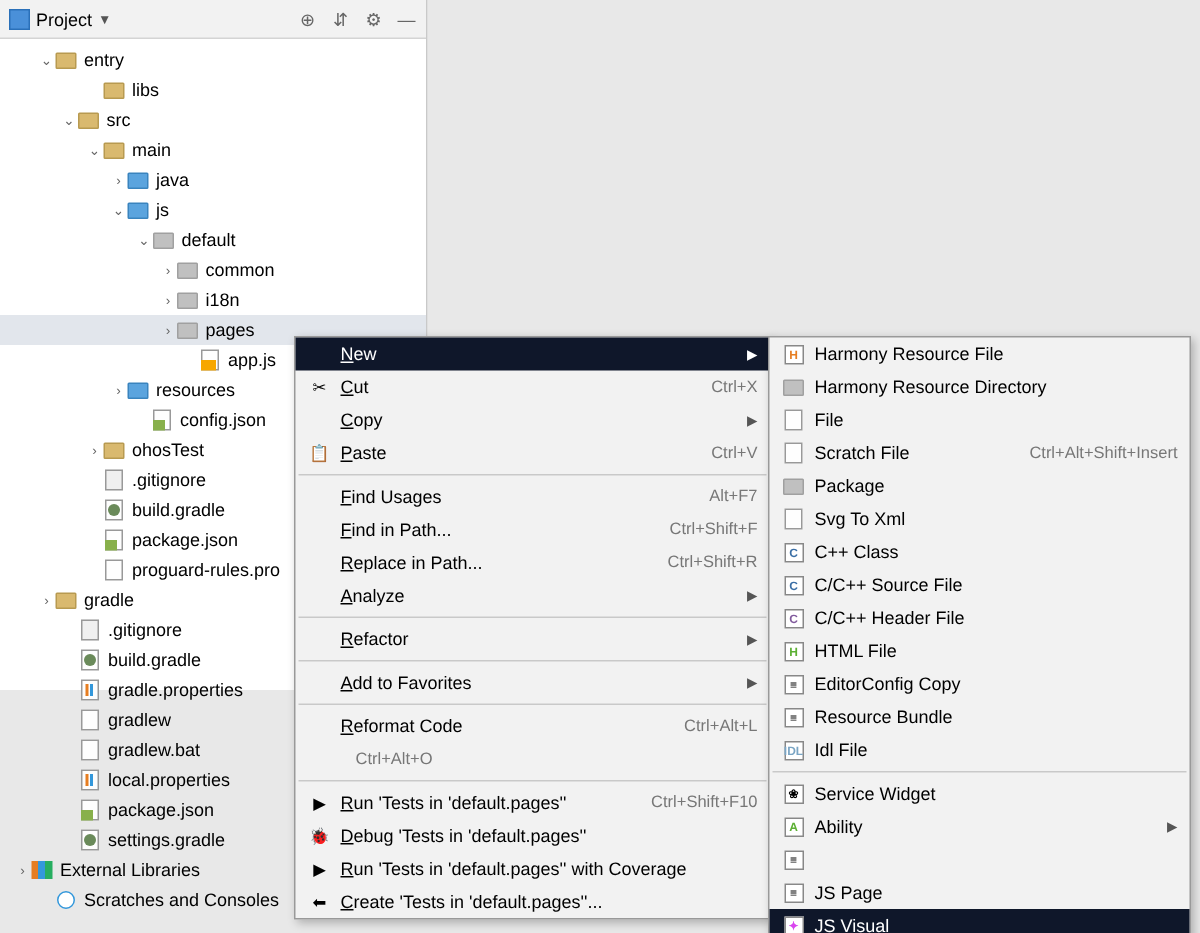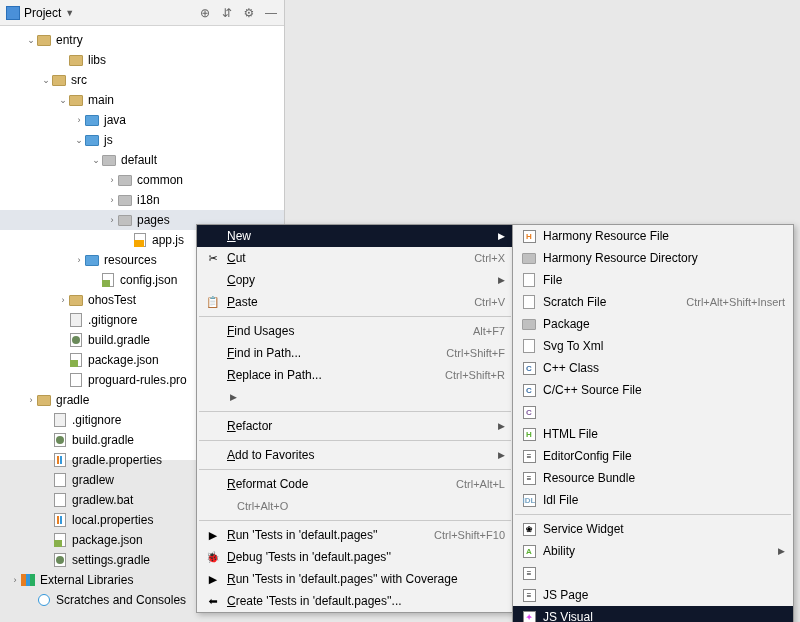--- a/index.html
+++ b/index.html
@@ -335,20 +335,21 @@
       <span class="menu-label underline-first">Find in Path...</span>
       <span class="menu-shortcut">Ctrl+Shift+F</span>
     </div>
     <div class="menu-item">
       <span class="menu-icon"></span>
       <span class="menu-label underline-first">Replace in Path...</span>
       <span class="menu-shortcut">Ctrl+Shift+R</span>
     </div>
     <div class="menu-item">
       <span class="menu-icon"></span>
+      <span class="menu-label underline-first">Analyze</span>
       <span class="menu-arrow">▶</span>
     </div>
     <div class="menu-separator"></div>
     <div class="menu-item">
       <span class="menu-icon"></span>
       <span class="menu-label underline-first">Refactor</span>
       <span class="menu-arrow">▶</span>
     </div>
     <div class="menu-separator"></div>
     <div class="menu-item">
@@ -432,32 +433,33 @@
     <div class="menu-item">
       <span class="sub-icon">
         <span class="sub-icon-box" style="color: rgb(58, 110, 165);">C</span>
       </span>
       <span class="menu-label">C/C++ Source File</span>
     </div>
     <div class="menu-item">
       <span class="sub-icon">
         <span class="sub-icon-box" style="color: rgb(128, 90, 156);">C</span>
       </span>
+      <span class="menu-label">C/C++ Header File</span>
     </div>
     <div class="menu-item">
       <span class="sub-icon">
         <span class="sub-icon-box" style="color: rgb(92, 176, 51);">H</span>
       </span>
       <span class="menu-label">HTML File</span>
     </div>
     <div class="menu-item">
       <span class="sub-icon">
         <span class="sub-icon-box">≡</span>
       </span>
-      <span class="menu-label">EditorConfig File</span>
+      <span class="menu-label">EditorConfig Copy</span>
     </div>
     <div class="menu-item">
       <span class="sub-icon">
         <span class="sub-icon-box">≡</span>
       </span>
       <span class="menu-label">Resource Bundle</span>
     </div>
     <div class="menu-item">
       <span class="sub-icon">
         <span class="sub-icon-box" style="color: rgb(122, 165, 196);">IDL</span>

